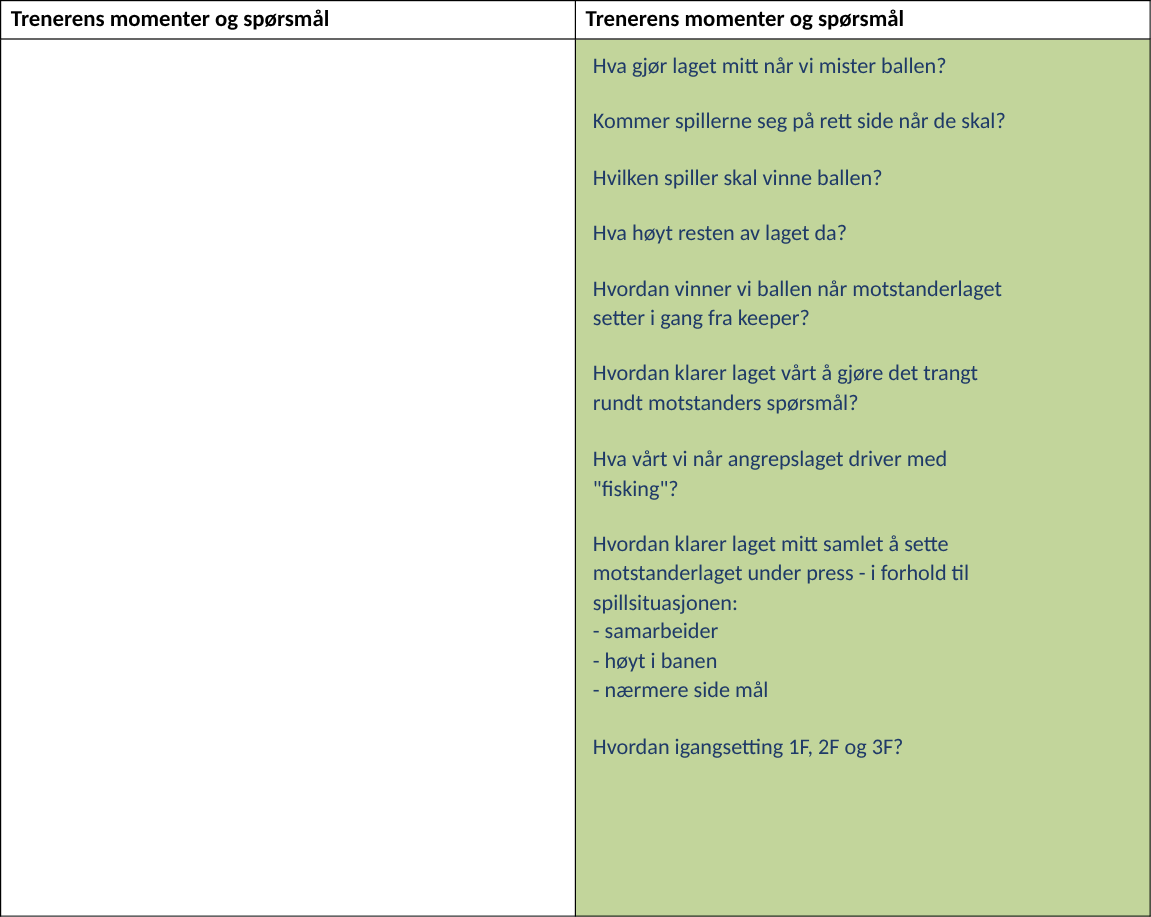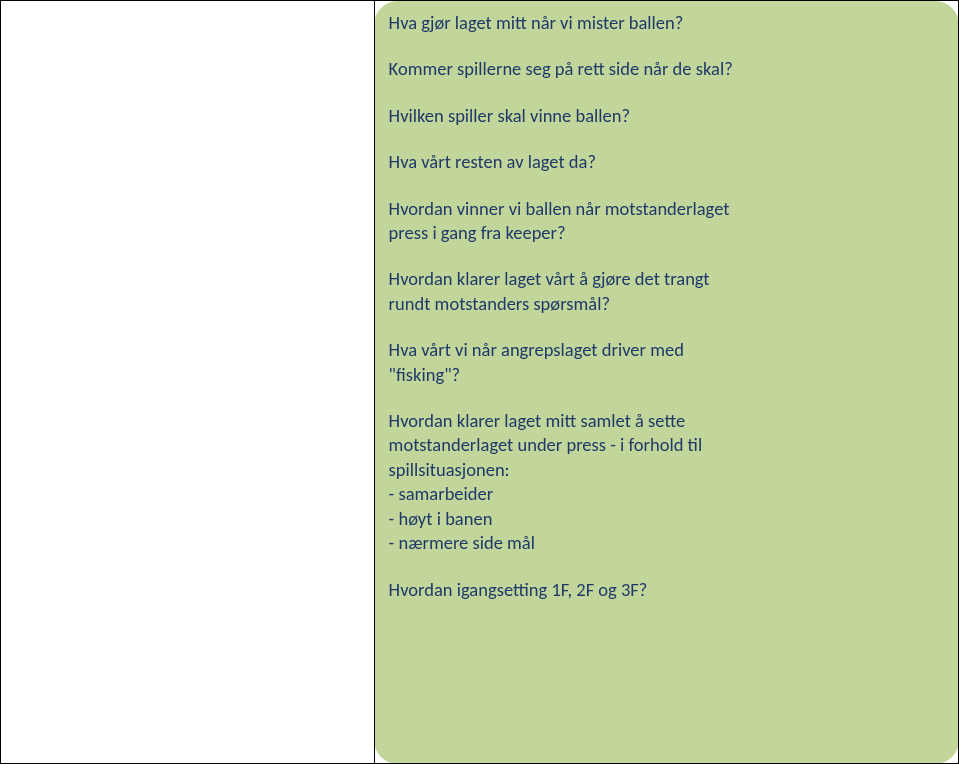--- a/index.html
+++ b/index.html
@@ -37,59 +37,62 @@
     width: 39%;
     background: #ffffff;
   }
   td.right-cell {
     width: 61%;
     background: #c2d59b;
     padding: 10px 14px 10px 14px;
     font-size: 18.5px;
     color: #1f3763;
     line-height: 1.32;
-    border-radius: 24px;
   }
   .q-block {
     margin-bottom: 22px;
     color: #1f3a68;
   }
   .q-block.last {
     margin-bottom: 0;
   }
 </style>
 </head>
 <body>
 
 <div class="page">
   <table class="main">
     <tbody>
+        <tr>
+      <th class="header-cell">Trenerens momenter og spørsmål</th>
+      <th class="header-cell">Trenerens momenter og spørsmål</th>
+    </tr>
     <tr>
       <td class="left-cell"></td>
       <td class="right-cell">
 
         <div class="q-block">
           <span>Hva gjør laget mitt når vi mister ballen?</span>
         </div>
 
         <div class="q-block">
           <span>Kommer spillerne seg på rett side når de skal?</span>
         </div>
 
         <div class="q-block">
           <span>Hvilken spiller skal vinne ballen?</span>
         </div>
 
         <div class="q-block">
-          <span>Hva vårt resten av laget da?</span>
+          <span>Hva høyt resten av laget da?</span>
         </div>
 
         <div class="q-block">
           <span>Hvordan vinner vi ballen når motstanderlaget</span><br>
-          <span>press i gang fra keeper?</span>
+          <span>setter i gang fra keeper?</span>
         </div>
 
         <div class="q-block">
           <span>Hvordan klarer laget vårt å gjøre det trangt</span><br>
           <span>rundt motstanders spørsmål?</span>
         </div>
 
         <div class="q-block">
           <span>Hva vårt vi når angrepslaget driver med</span><br>
           <span>"fisking"?</span>

